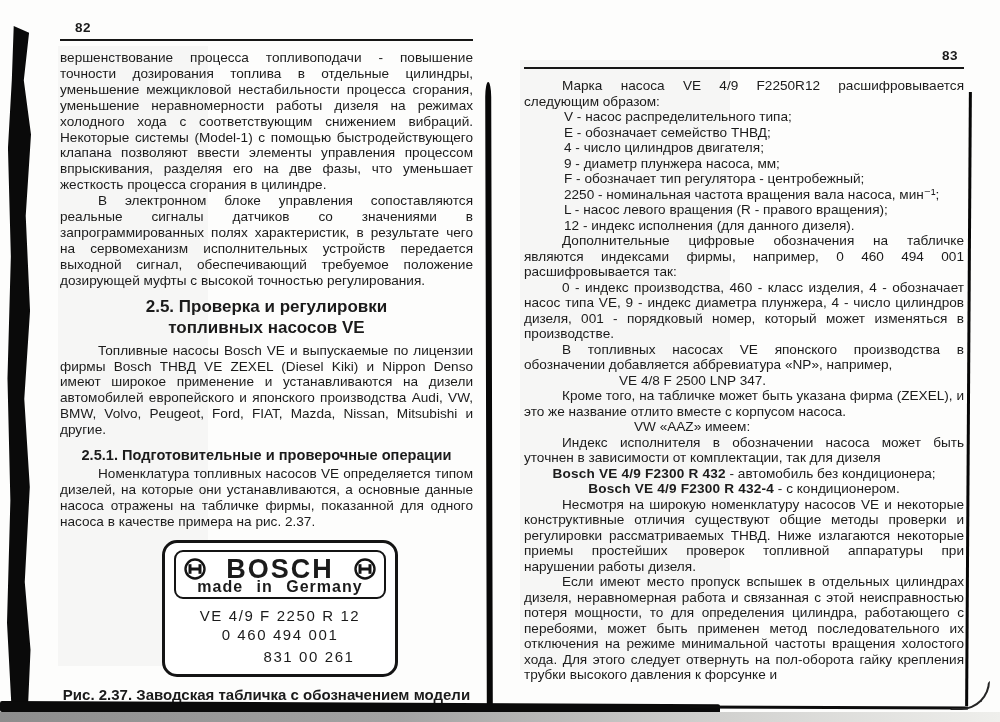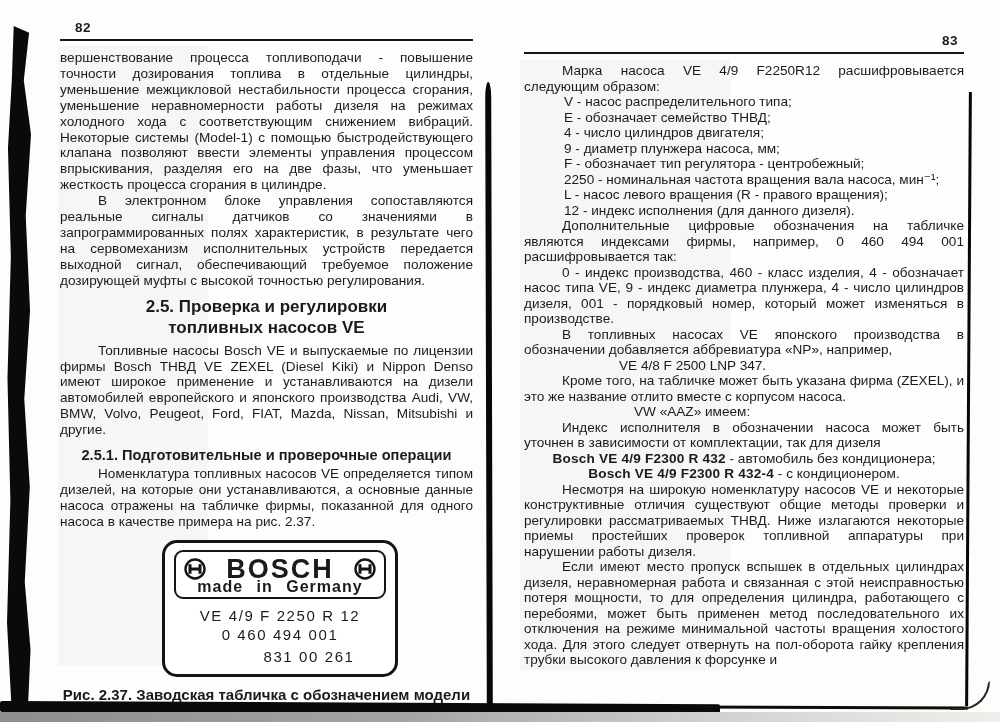--- a/index.html
+++ b/index.html
@@ -49,21 +49,21 @@
   .page-corner-curl {
     position: absolute; left: 950px; top: 681px; width: 36px; height: 25px;
     border: 2.5px solid transparent;
     border-right-color: #242424; border-bottom-color: #242424;
     border-radius: 0 0 30px 0;
   }
 
   
   .page { position: absolute; }
   .page-left  { left: 60px;  top: 20px; width: 413px; }
-  .page-right { left: 524px; top: 33px; width: 440px; }
+  .page-right { left: 524px; top: 48px; width: 440px; }
 
   .page-head { position: relative; margin-bottom: 9px; }
   .page-num { font-size: 13.5px; font-weight: bold; letter-spacing: 0.5px; }
   .page-head-left  .page-num { margin-left: 15px; }
   .page-head-right .page-num { text-align: right; margin-right: 6px; }
   .page-rule { border: 0; border-top: 2.2px solid #161616; margin: 4px 0 0 0; }
 
   p, h2, h3 { margin: 0; }
   .body-text {
     font-size: 13.6px; line-height: 15.9px; text-align: justify;

